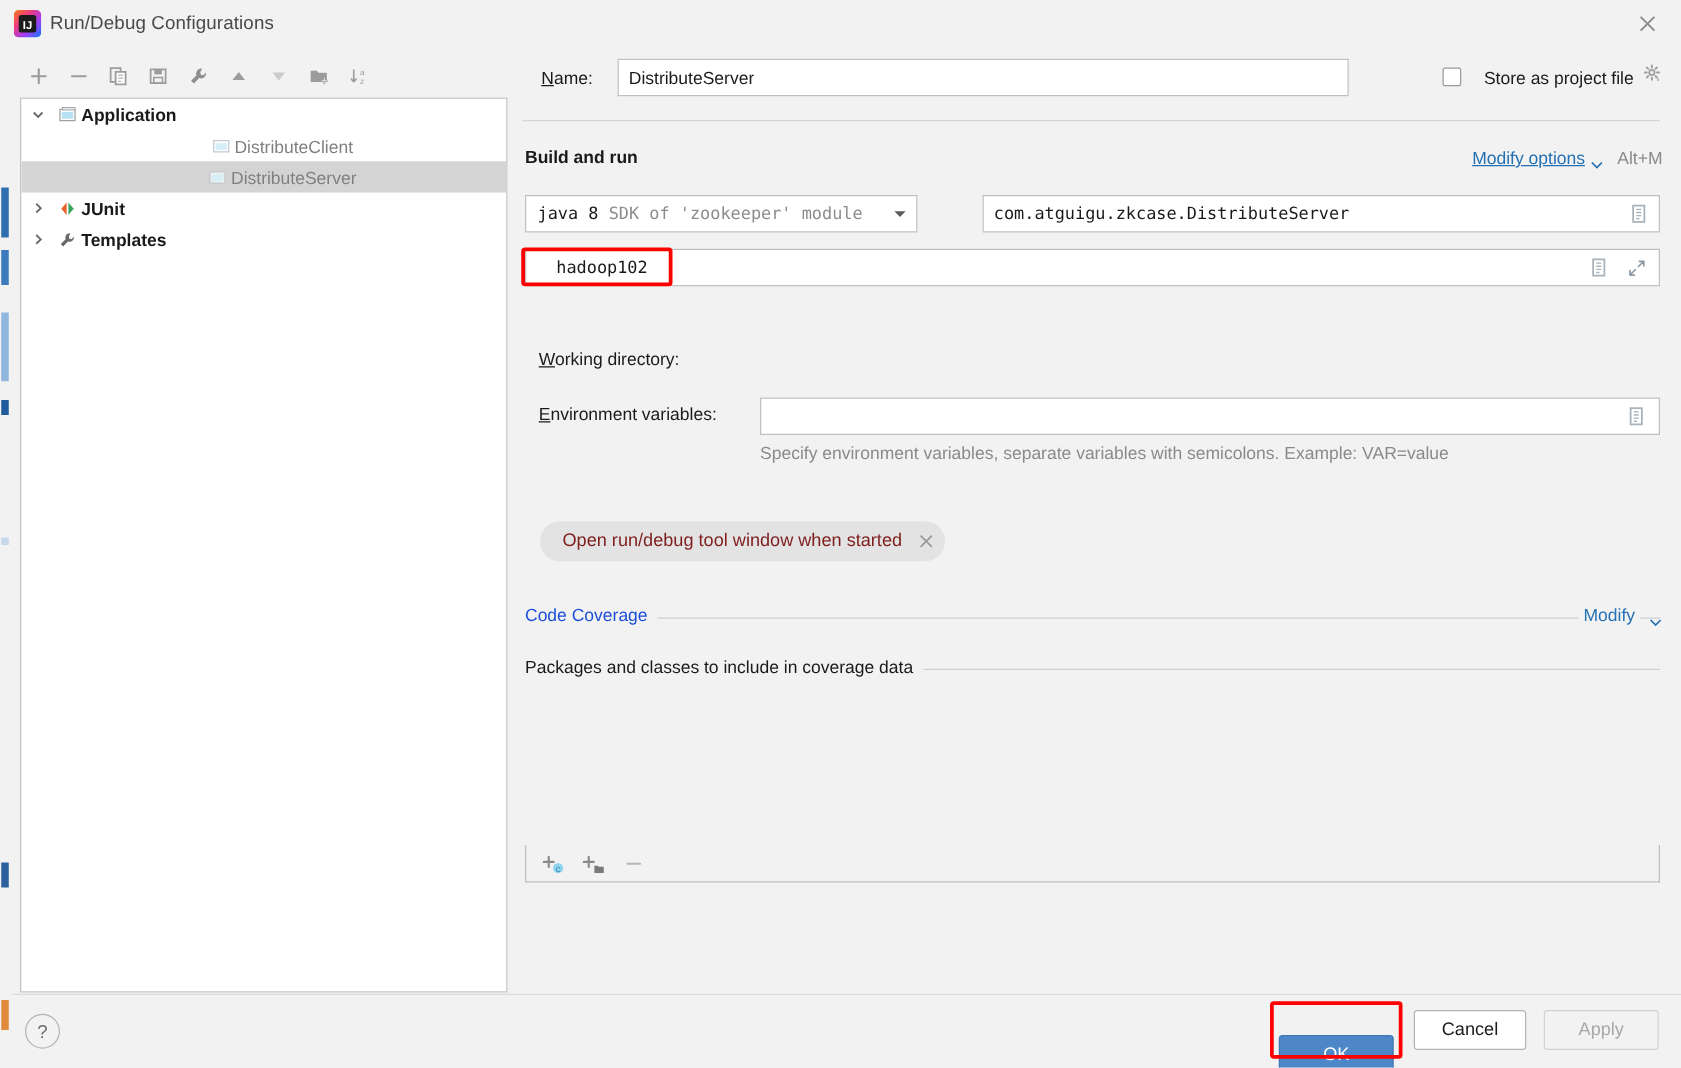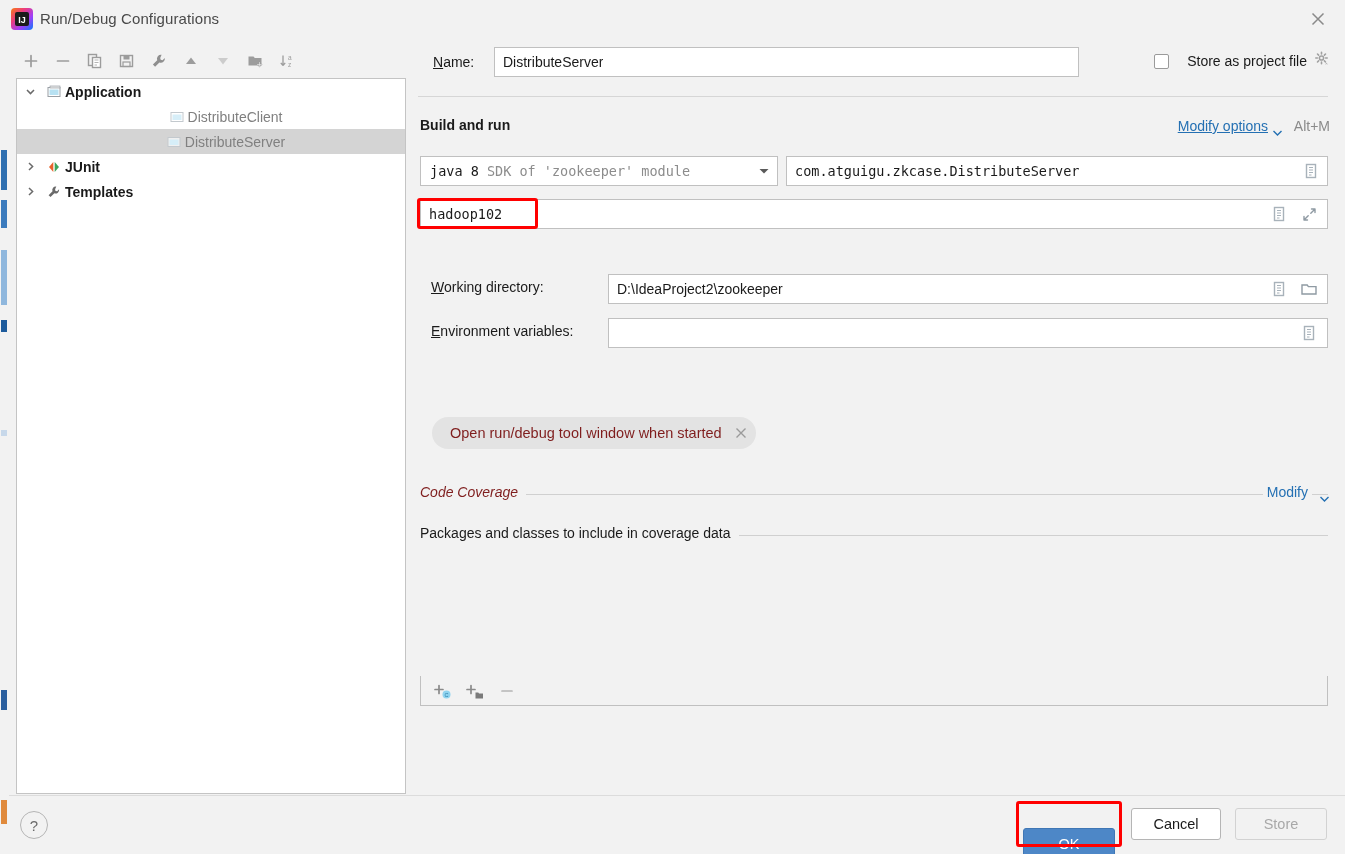--- a/index.html
+++ b/index.html
@@ -108,44 +108,44 @@
     display: flex; align-items: center; justify-content: center;
   }
 
   #sep1 { position: absolute; left: 0; top: 52px; width: 910px; height: 1px; background: #d6d6d6; }
 
   #build-title { position: absolute; left: 2px; top: 73px; font-size: 14px; font-weight: bold; color: #1a1a1a; }
   #modify-options { position: absolute; right: 62px; top: 74px; font-size: 14px; color: #2470b3; text-decoration: underline; cursor: pointer; }
   #modify-chev { position: absolute; right: 47px; top: 79px; cursor: pointer; }
   #alt-m { position: absolute; right: 0px; top: 74px; font-size: 14px; color: #8a8a8a; }
 
-  #sdk-field { position: absolute; left: 2px; top: 112px; width: 358px; height: 30px; }
+  #sdk-field { position: absolute; left: 2px; top: 112px; width: 314px; height: 30px; }
   #sdk-arrow { position: absolute; right: 6px; top: 50%; transform: translateY(-50%); }
   #sdk-text { padding-left: 9px; font-family: "DejaVu Sans Mono", monospace; font-size: 13.5px; white-space: nowrap; }
   #sdk-text .dim { color: #8c8c8c; }
 
   #mainclass-field { position: absolute; left: 368px; top: 112px; width: 542px; height: 30px; }
-  #progargs-field { position: absolute; left: 2px; top: 155px; width: 908px; height: 30px; }
+  #progargs-field { position: absolute; left: 2px; top: 155px; width: 908px; height: 30px; padding-left: 16px; }
 
   #wd-label { position: absolute; left: 2px; top: 235px; }
   #wd-field { position: absolute; left: 190px; top: 230px; width: 720px; height: 30px; }
 
   #env-label { position: absolute; left: 2px; top: 279px; }
   #env-field { position: absolute; left: 190px; top: 274px; width: 720px; height: 30px; }
   #env-hint { position: absolute; left: 190px; top: 310px; font-size: 14px; color: #8a8a8a; }
 
   #chip {
     position: absolute; left: 14px; top: 373px; height: 32px;
     background: #e3e3e3; border-radius: 16px;
     display: flex; align-items: center; padding: 0 6px 0 18px; gap: 10px;
     font-size: 14.5px; color: #7f1d1d; cursor: pointer;
   }
   #chip-x { width: 18px; height: 18px; display: flex; align-items: center; justify-content: center; cursor: pointer; }
 
-  #cc-title { position: absolute; left: 2px; top: 440px; font-size: 14px; color: #7f1d1d; background: #f2f2f2; padding-right: 8px; z-index: 2; font-style: italic; }
+  #cc-title { position: absolute; left: 2px; top: 440px; font-size: 14px; color: #1d4ed8; background: #f2f2f2; padding-right: 8px; z-index: 2; }
   #cc-line { position: absolute; left: 2px; top: 450px; width: 908px; height: 1px; background: #d0d0d0; }
   #cc-modify { position: absolute; right: 18px; top: 440px; font-size: 14px; color: #2470b3; cursor: pointer; background: #f2f2f2; padding: 0 4px; z-index: 2; }
   #cc-modify-chev { position: absolute; right: 0px; top: 445px; cursor: pointer; z-index: 2; }
 
   #pk-title { position: absolute; left: 2px; top: 481px; font-size: 14px; color: #1a1a1a; background: #f2f2f2; padding-right: 8px; z-index: 2; }
   #pk-line { position: absolute; left: 2px; top: 491px; width: 908px; height: 1px; background: #d0d0d0; }
 
   #cov-list {
     position: absolute; left: 2px; top: 513px; width: 908px; height: 119px;
     background: #fff; border: 1px solid #c0c0c0;
@@ -404,45 +404,32 @@
       </span>
       <span class="fieldicon" style="right:8px;">
         <svg width="15" height="15" viewBox="0 0 15 15">
           <path d="M13 2 L8.8 6.2 M13 2 L13 5.5 M13 2 L9.5 2" stroke="#8f9aa3" stroke-width="1.4" fill="none" stroke-linecap="round"></path>
           <path d="M2 13 L6.2 8.8 M2 13 L2 9.5 M2 13 L5.5 13" stroke="#8f9aa3" stroke-width="1.4" fill="none" stroke-linecap="round"></path>
         </svg>
       </span>
     </div>
 
     <div id="wd-label" class="lbl"><u>W</u>orking directory:</div>
-    <div id="wd-field" class="field">
-      <span class="val">D:\IdeaProject2\zookeeper</span>
-      <span class="fieldicon" style="right:38px;">
-        <svg width="14" height="16" viewBox="0 0 14 16">
-          <rect x="2.5" y="1.5" width="9" height="13" fill="#ffffff" stroke="#a8b2ba" stroke-width="1.4"></rect>
-          <path d="M5 4.5h4M5 7h4M5 9.5h4M5 12h2.5" stroke="#a8b2ba" stroke-width="1.1"></path>
-        </svg>
-      </span>
-      <span class="fieldicon" style="right:8px;">
-        <svg width="16" height="14" viewBox="0 0 16 14">
-          <path d="M1 3h5.2l1.2 1.6H15V12H1z" fill="none" stroke="#8f9aa3" stroke-width="1.4"></path>
-        </svg>
-      </span>
-    </div>
 
     <div id="env-label" class="lbl"><u>E</u>nvironment variables:</div>
     <div id="env-field" class="field">
       <span class="val"></span>
       <span class="fieldicon" style="right:8px;">
         <svg width="14" height="16" viewBox="0 0 14 16">
           <rect x="2.5" y="1.5" width="9" height="13" fill="#ffffff" stroke="#a8b2ba" stroke-width="1.4"></rect>
           <path d="M5 4.5h4M5 7h4M5 9.5h4M5 12h2.5" stroke="#a8b2ba" stroke-width="1.1"></path>
         </svg>
       </span>
     </div>
+    <div id="env-hint">Specify environment variables, separate variables with semicolons. Example: VAR=value</div>
 
     <div id="chip">
       <span>Open run/debug tool window when started</span>
       <span id="chip-x">
         <svg width="12" height="12" viewBox="0 0 12 12">
             <path d="M1.5 1.5 L10.5 10.5 M10.5 1.5 L1.5 10.5" stroke="#9a9a9a" stroke-width="1.4"></path>
           </svg>
       </span>
     </div>
 
@@ -479,18 +466,18 @@
           </svg>
       </div>
     </div>
 
   </div>
 
   <div id="bottom-sep"></div>
   <div id="help-btn">?</div>
   <div class="btn" id="ok-btn">OK</div>
   <div class="btn" id="cancel-btn">Cancel</div>
-  <div class="btn" id="apply-btn">Store</div>
+  <div class="btn" id="apply-btn">Apply</div>
 
   <div class="annot" id="annot-host"></div>
   <div class="annot" id="annot-ok"></div>
 
 </div>
 
 </body></html>

